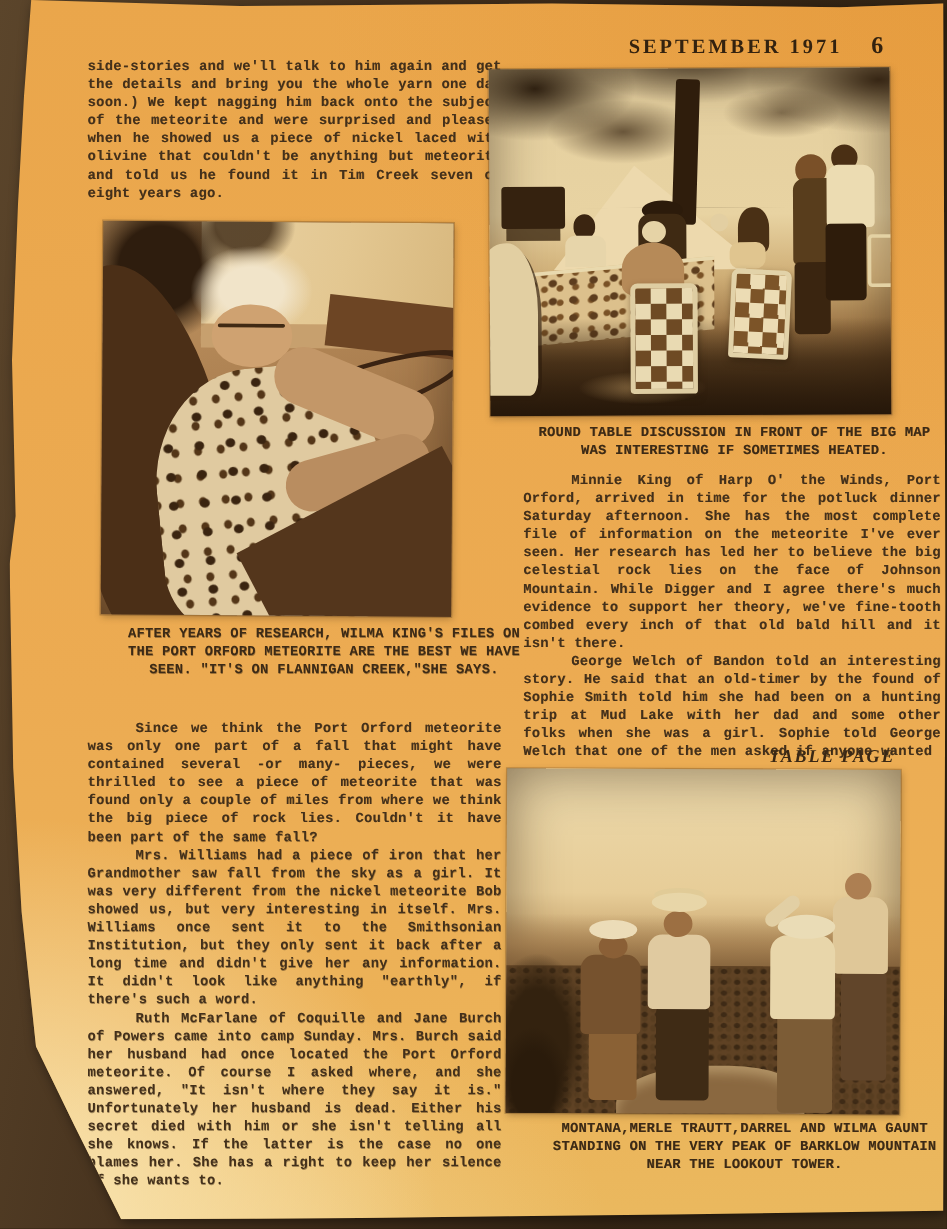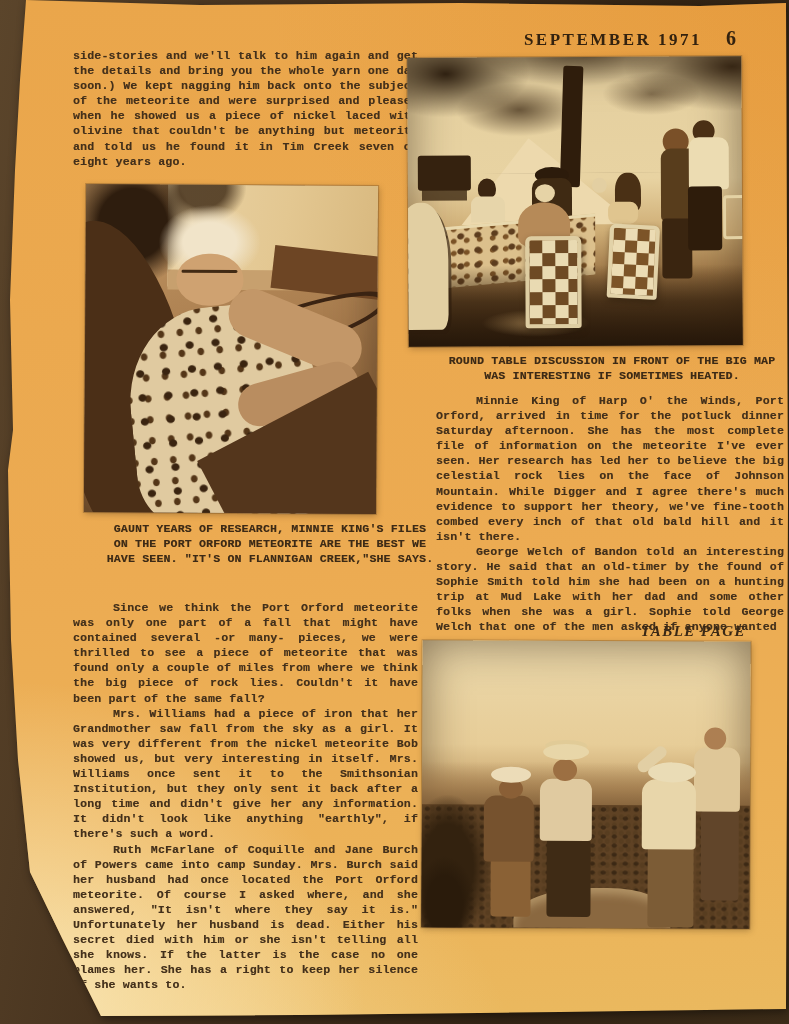--- a/index.html
+++ b/index.html
@@ -193,21 +193,21 @@
       <div class="p1-hair"></div>
       <div class="p1-face"></div>
       <div class="p1-glasses"></div>
       <div class="p1-dress"></div>
       <div class="p1-arm"></div>
       <div class="p1-forearm"></div>
       <div class="p1-console"></div>
     </div>
 
     <div class="tw caption" style="left:88px; top:521px; width:332px;">
-      <p class="noindent">GAUNT YEARS OF RESEARCH, MINNIE KING'S FILES ON THE PORT ORFORD METEORITE ARE THE BEST WE HAVE SEEN. "IT'S ON FLANNIGAN CREEK,"SHE SAYS.</p>
+      <p class="noindent">AFTER YEARS OF RESEARCH, WILMA KING'S FILES ON THE PORT ORFORD METEORITE ARE THE BEST WE HAVE SEEN. "IT'S ON FLANNIGAN CREEK,"SHE SAYS.</p>
     </div>
 
     <div class="tw" style="left:57px; top:600px; width:345px;">
       <p>Since we think the Port Orford meteorite was only one part of a fall that might have contained several -or many- pieces, we were thrilled to see a piece of meteorite that was found only a couple of miles from where we think the big piece of rock lies.  Couldn't it have been part of the same fall?</p>
       <p>Mrs. Williams had a piece of iron that her Grandmother saw fall from the sky as a girl.  It was very different from the nickel meteorite Bob showed us, but very interesting in itself.  Mrs. Williams once sent it to the Smithsonian Institution, but they only sent it back after a long time and didn't give her any information.  It didn't look like anything "earthly", if there's such a word.</p>
       <p>Ruth McFarlane of Coquille and Jane Burch of Powers came into camp Sunday. Mrs. Burch said her husband had once located the Port Orford meteorite.  Of course I asked where, and she answered, "It isn't where they say it is."  Unfortunately her husband is dead.  Either his secret died with him or she isn't telling all she knows.  If the latter is the case no one blames her. She has a right to keep her silence if she wants to.</p>
     </div>
 
     <div class="photo photo-picnic">
       <div class="p2-tent"></div>
@@ -265,16 +265,19 @@
       <div class="p3-figB-hat"></div>
       <div class="p3-figD-legs"></div>
       <div class="p3-figD-body"></div>
       <div class="p3-figD-head"></div>
       <div class="p3-figC-legs"></div>
       <div class="p3-figC-arm"></div>
       <div class="p3-figC-body"></div>
       <div class="p3-figC-hat"></div>
     </div>
 
+    <div class="tw caption" style="left:437px; top:933px; width:335px;">
+      <p class="noindent">MONTANA,MERLE TRAUTT,DARREL AND WILMA GAUNT STANDING ON THE VERY PEAK OF BARKLOW MOUNTAIN NEAR THE LOOKOUT TOWER.</p>
+    </div>
 
   </div>
   </div>
 </div>
 
 </body></html>

